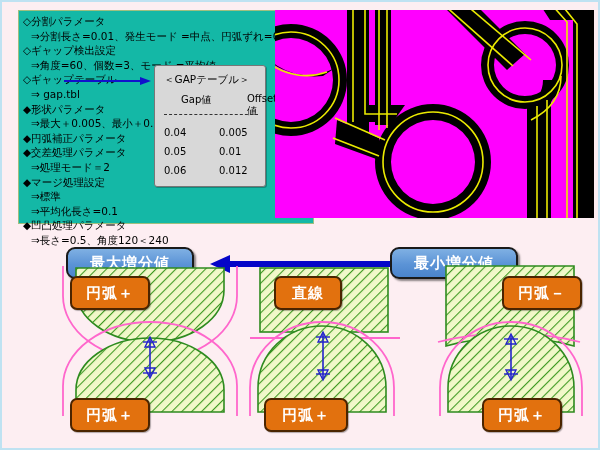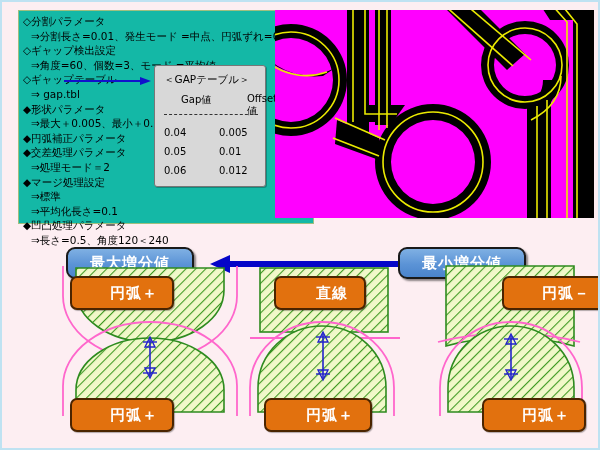--- a/index.html
+++ b/index.html
@@ -75,21 +75,21 @@
     position:absolute;top:1px;width:128px;height:32px;
     box-sizing:border-box;
     background:linear-gradient(180deg,#7fb0e3 0%,#5b93d6 55%,#4a84cc 100%);
     border:2px solid #1a1a1a;border-radius:9px;
     box-shadow:2px 2px 2px rgba(0,0,0,.45);
     color:#ffffff;font-size:15px;font-weight:bold;
     display:flex;align-items:center;justify-content:center;
     letter-spacing:1px;
   }
   .pill.left{left:48px;}
-  .pill.right{left:380px;}
+  .pill.right{left:372px;}
   .dbl-arrow{position:absolute;left:192px;top:9px;width:216px;height:18px;}
   .dbl-arrow .shaft{position:absolute;left:14px;top:6px;width:188px;height:6px;background:#0505c8;}
   .dbl-arrow .hl{
     position:absolute;left:0;top:0;width:0;height:0;
     border-top:9px solid transparent;border-bottom:9px solid transparent;
     border-right:20px solid #0505c8;
   }
   .dbl-arrow .hr{
     position:absolute;right:0;top:0;width:0;height:0;
     border-top:9px solid transparent;border-bottom:9px solid transparent;
@@ -120,21 +120,20 @@
   .tag{
     position:absolute;
     background:#e2710e;
     border:2px solid #4a2400;
     border-radius:7px;
     color:#ffffff;font-size:15px;font-weight:bold;
     display:flex;align-items:center;justify-content:center;
     height:30px;
     letter-spacing:1px;
     box-shadow:1px 1px 1px rgba(0,0,0,.3);
-    padding-left:24px;
   }
 </style>
 </head>
 <body>
 
 <div id="root">
 
   <div class="yellow">
     <div class="grid"></div>
   </div>

